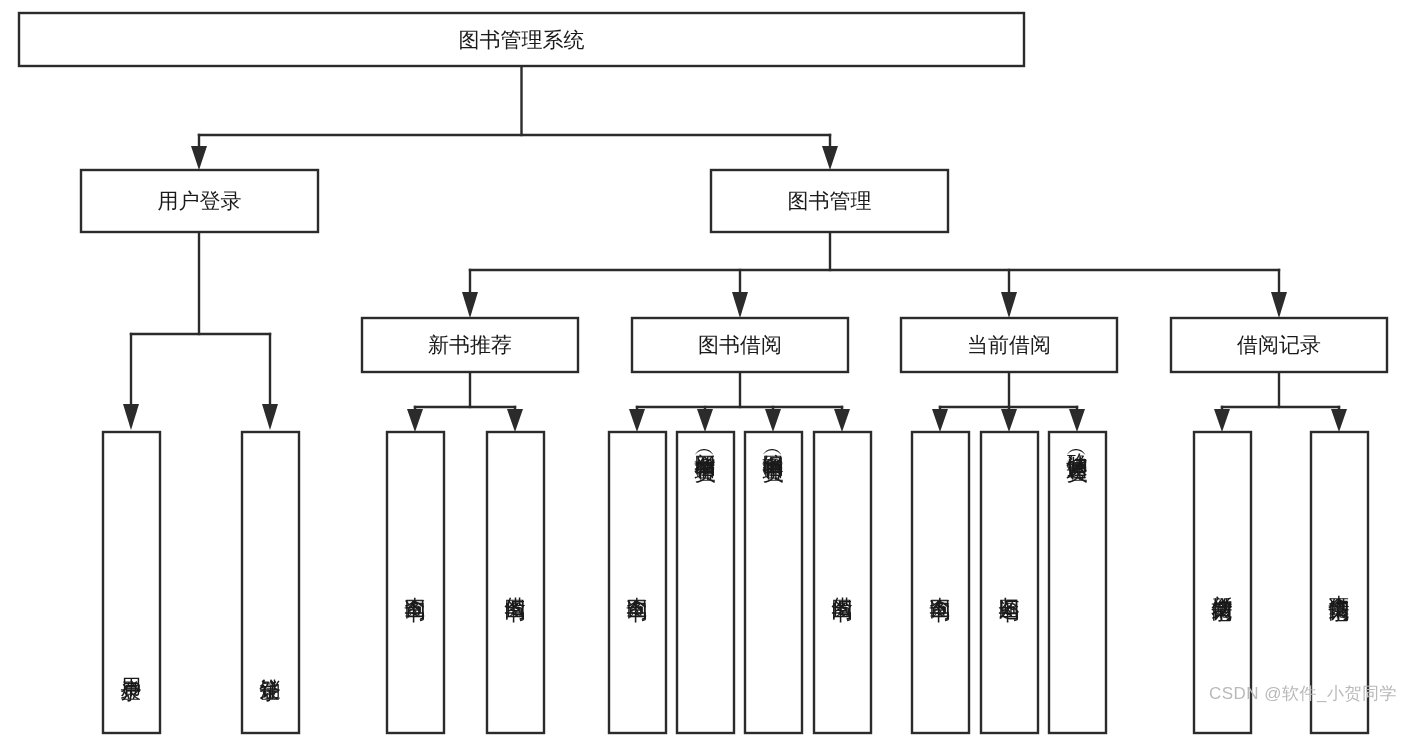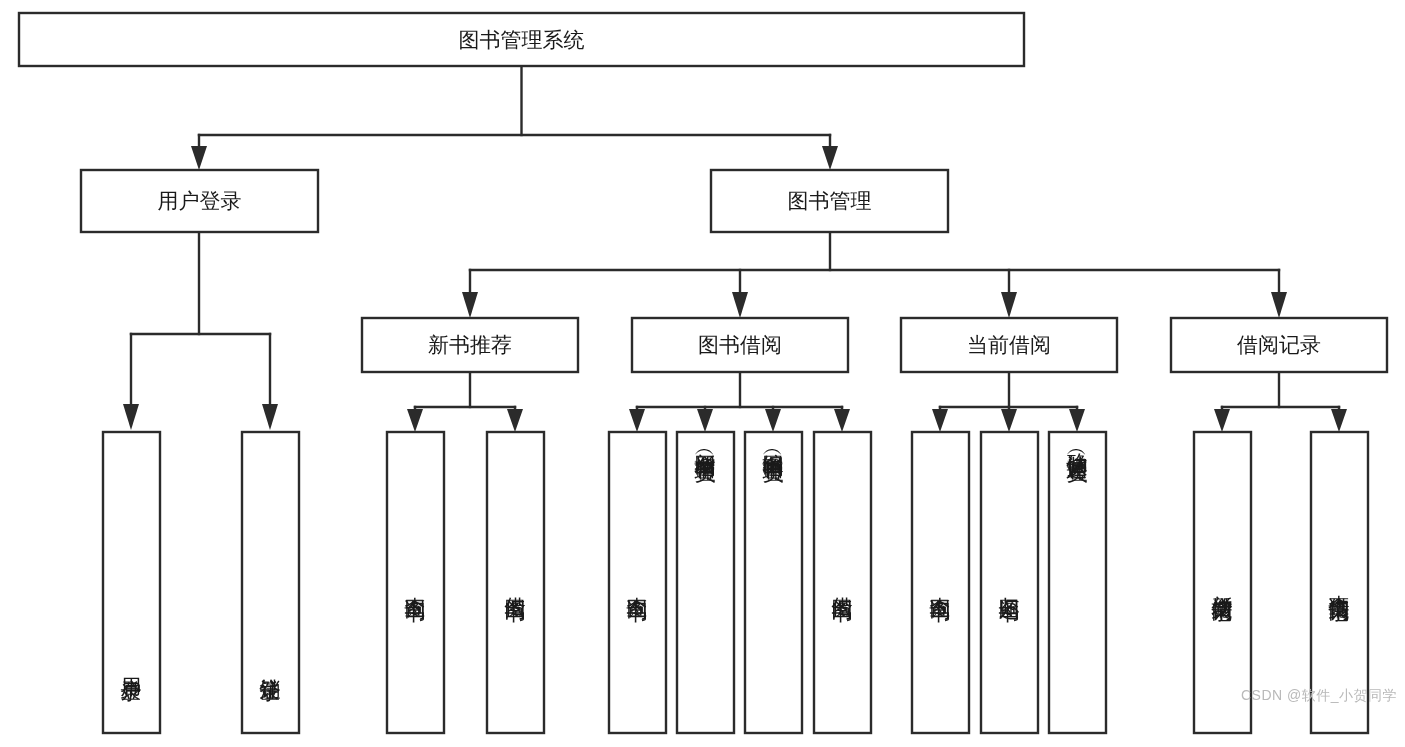--- a/index.html
+++ b/index.html
@@ -63,21 +63,21 @@
     line-height: 1.0;
     color: #1a1a1a;
     letter-spacing: 1.5px;
     white-space: nowrap;
   }
   .watermark {
     position: absolute;
     right: 8px;
     bottom: 6px;
     font-family: "Liberation Sans", "DejaVu Sans", sans-serif;
-    font-size: 14px;
+    font-size: 17px;
     color: #b9b9b9;
     letter-spacing: 0.5px;
     white-space: nowrap;
   }
 </style>
 </head>
 <body>
 
 <div id="diagram-root">
 

